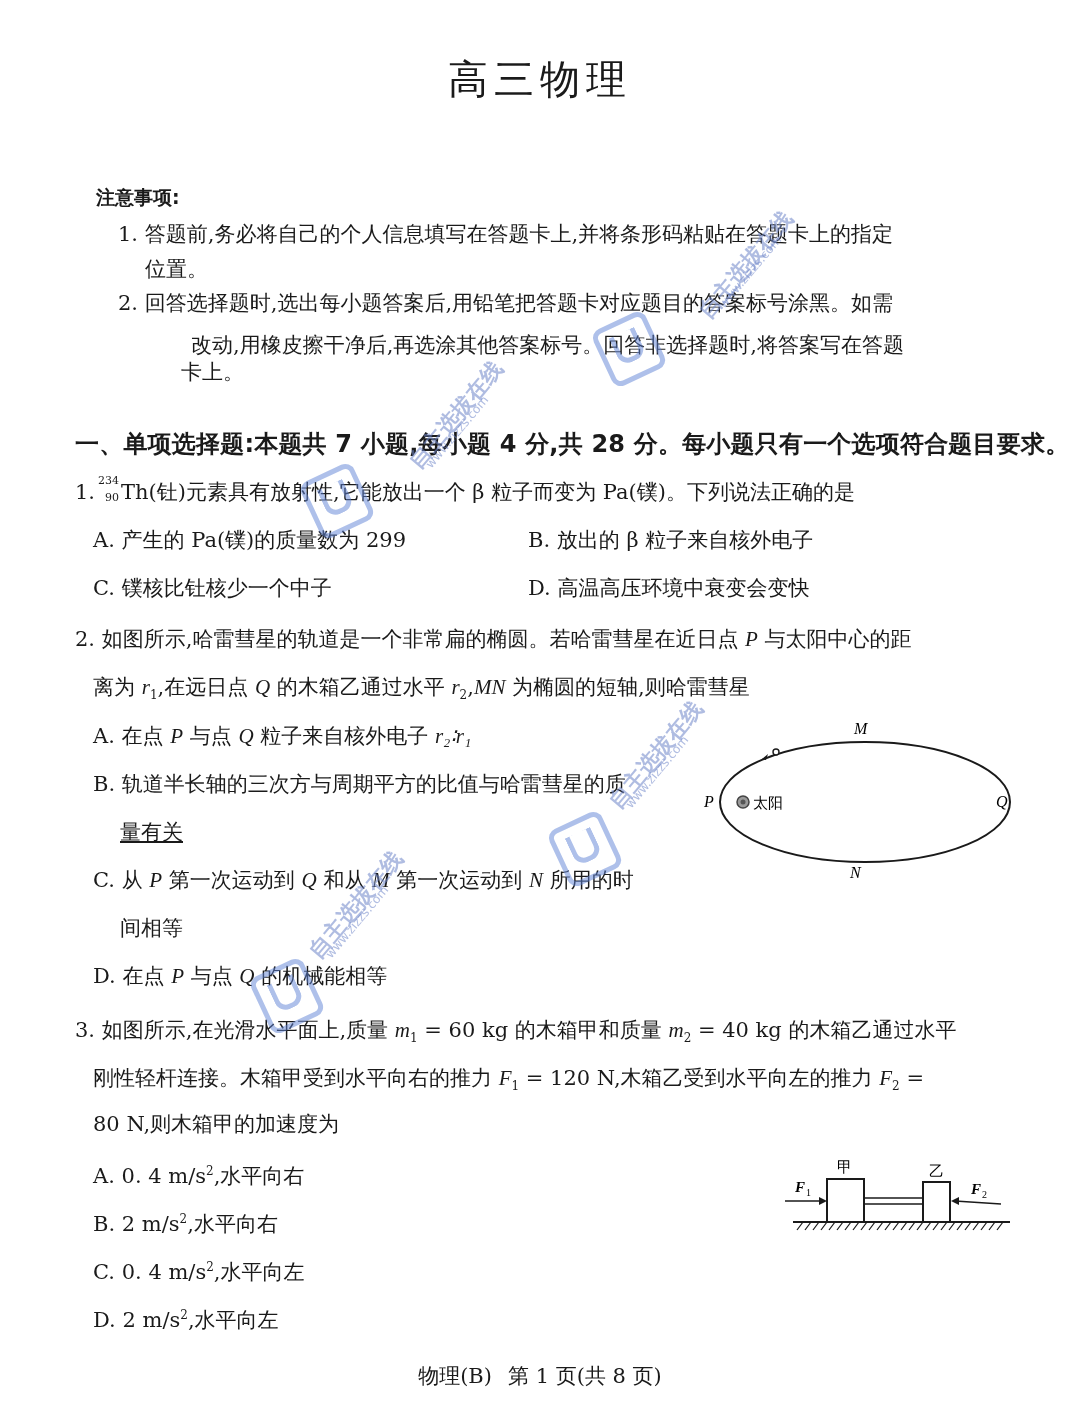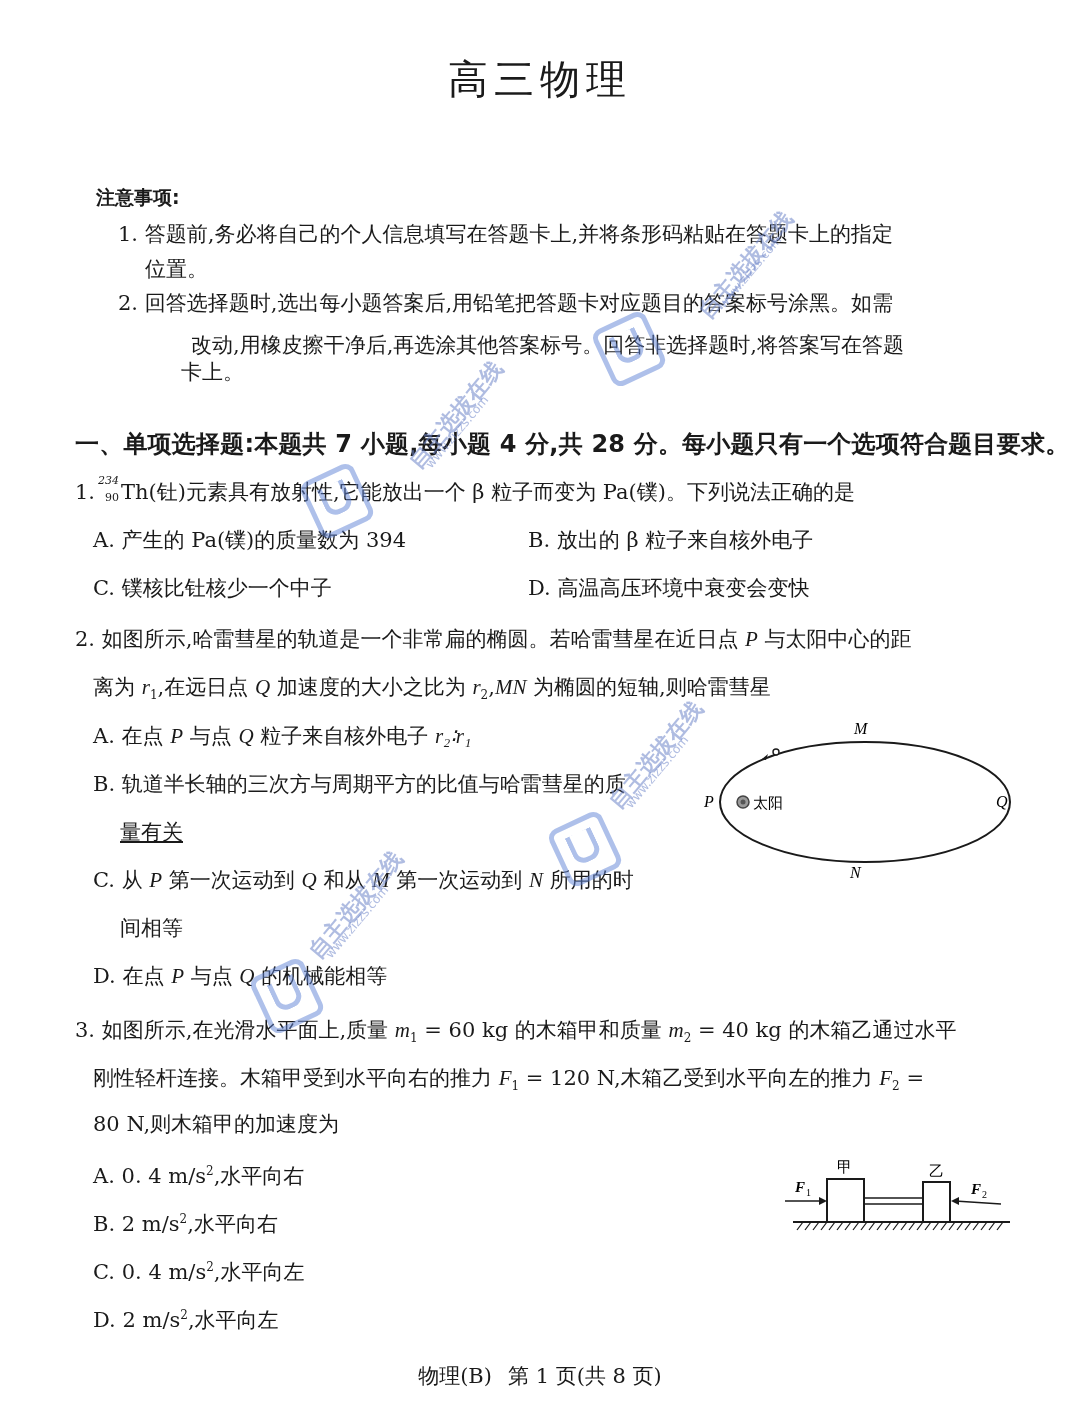--- a/index.html
+++ b/index.html
@@ -6,21 +6,21 @@
   body { width: 1080px; height: 1418px; position: relative; overflow: hidden;
          font-family: "DejaVu Serif", "Liberation Serif", serif; color: #1a1a1a; }
   .title { position: absolute; top: 52px; left: 0; width: 1080px; text-align: center;
            font-family: "DejaVu Sans", sans-serif; font-size: 40px; letter-spacing: 6px; font-weight: normal; }
   .line { position: absolute; white-space: nowrap; font-size: 21px; line-height: 28px; }
   .notice-head { left: 75px; top: 183px; font-family: "DejaVu Sans", sans-serif; font-weight: bold; font-size: 19px; margin-left: 21px; }
   .section-head { left: 75px; top: 430px; font-family: "DejaVu Sans", sans-serif; font-weight: bold; font-size: 24px; letter-spacing: 0.2px; }
   .it { font-style: italic; font-family: "Liberation Serif", serif; }
   sub, sup { font-size: 12px; }
   .nuclide { display: inline-block; position: relative; width: 26px; height: 28px; vertical-align: top; }
-  .nuclide .a { position: absolute; right: 2px; top: -3px; font-size: 11px; line-height: 12px; font-style: italic; }
+  .nuclide .a { position: absolute; right: 2px; top: -3px; font-size: 11px; line-height: 12px; }
   .nuclide .z { position: absolute; right: 2px; top: 14px; font-size: 11px; line-height: 12px; }
   .footer { position: absolute; top: 1362px; left: 0; width: 1080px; text-align: center; font-size: 21px; }
   .footer span { margin: 0 8px; }
   .fig { position: absolute; }
   .wm { position: absolute; color: #6f86c9; opacity: 0.55; font-family: "DejaVu Sans", sans-serif; pointer-events: none; }
   .wm-logo { position: absolute; width: 48px; height: 52px; border: 5px solid #5f83d6; border-radius: 10px;
              opacity: 0.5; transform: rotate(-25deg); pointer-events: none; }
   .wm-logo::after { content: ""; position: absolute; left: 10px; top: 8px; width: 18px; height: 26px;
              border: 5px solid #5f83d6; border-top: none; border-radius: 0 0 12px 12px; }
 </style>
@@ -34,30 +34,30 @@
 <div class="line" style="left:145px; top:255px;">位置。</div>
 <div class="line" style="left:118px; top:289px;">2. 回答选择题时,选出每小题答案后,用铅笔把答题卡对应题目的答案标号涂黑。如需</div>
 <div class="line" style="left:145px; top:331px;margin-left:46px;">改动,用橡皮擦干净后,再选涂其他答案标号。回答非选择题时,将答案写在答题</div>
 <div class="line" style="left:145px; top:358px;margin-left:36px;">卡上。</div>
 
 <div class="line section-head">一、单项选择题:本题共 7 小题,每小题 4 分,共 28 分。每小题只有一个选项符合题目要求。</div>
 
 <div class="line" style="left:75px; top:478px;">
   <span>1.</span><span class="nuclide"><span class="a">234</span><span class="z">90</span></span><span>Th</span><span>(钍)元素具有放射性,它能放出一个 β 粒子而变为 Pa(镤)。下列说法正确的是</span>
 </div>
-<div class="line" style="left:93px; top:526px;">A. 产生的 Pa(镤)的质量数为 394</div>
+<div class="line" style="left:93px; top:526px;">A. 产生的 Pa(镤)的质量数为 299</div>
 <div class="line" style="left:528px; top:526px;">B. 放出的 β 粒子来自核外电子</div>
 <div class="line" style="left:93px; top:574px;">C. 镤核比钍核少一个中子</div>
 <div class="line" style="left:528px; top:574px;">D. 高温高压环境中衰变会变快</div>
 
 <div class="line" style="left:75px; top:625px;">
   <span>2.</span> <span>如图所示,哈雷彗星的轨道是一个非常扁的椭圆。若哈雷彗星在近日点 </span><span class="it">P</span><span> 与太阳中心的距</span>
 </div>
 <div class="line" style="left:93px; top:673px;">
-  <span>离为 </span><span class="it">r</span><sub>1</sub><span>,在远日点 </span><span class="it">Q</span><span> 加速度的大小之比为 </span><span class="it">r</span><sub>2</sub><span>,</span><span class="it">MN</span><span> 为椭圆的短轴,则哈雷彗星</span>
+  <span>离为 </span><span class="it">r</span><sub>1</sub><span>,在远日点 </span><span class="it">Q</span><span> 的木箱乙通过水平 </span><span class="it">r</span><sub>2</sub><span>,</span><span class="it">MN</span><span> 为椭圆的短轴,则哈雷彗星</span>
 </div>
 <div class="line" style="left:93px; top:722px;">
   <span>A. 在点 </span><span class="it">P</span><span> 与点 </span><span class="it">Q</span><span> 粒子来自核外电子 </span><span class="it">r₂∶r₁</span>
 </div>
 <div class="line" style="left:93px; top:770px;">B. 轨道半长轴的三次方与周期平方的比值与哈雷彗星的质</div>
 <div class="line" style="left:120px; top:818px;text-decoration:underline;">量有关</div>
 <div class="line" style="left:93px; top:866px;">
   <span>C. 从 </span><span class="it">P</span><span> 第一次运动到 </span><span class="it">Q</span><span> 和从 </span><span class="it">M</span><span> 第一次运动到 </span><span class="it">N</span><span> 所用的时</span>
 </div>
 <div class="line" style="left:120px; top:914px;">间相等</div>

